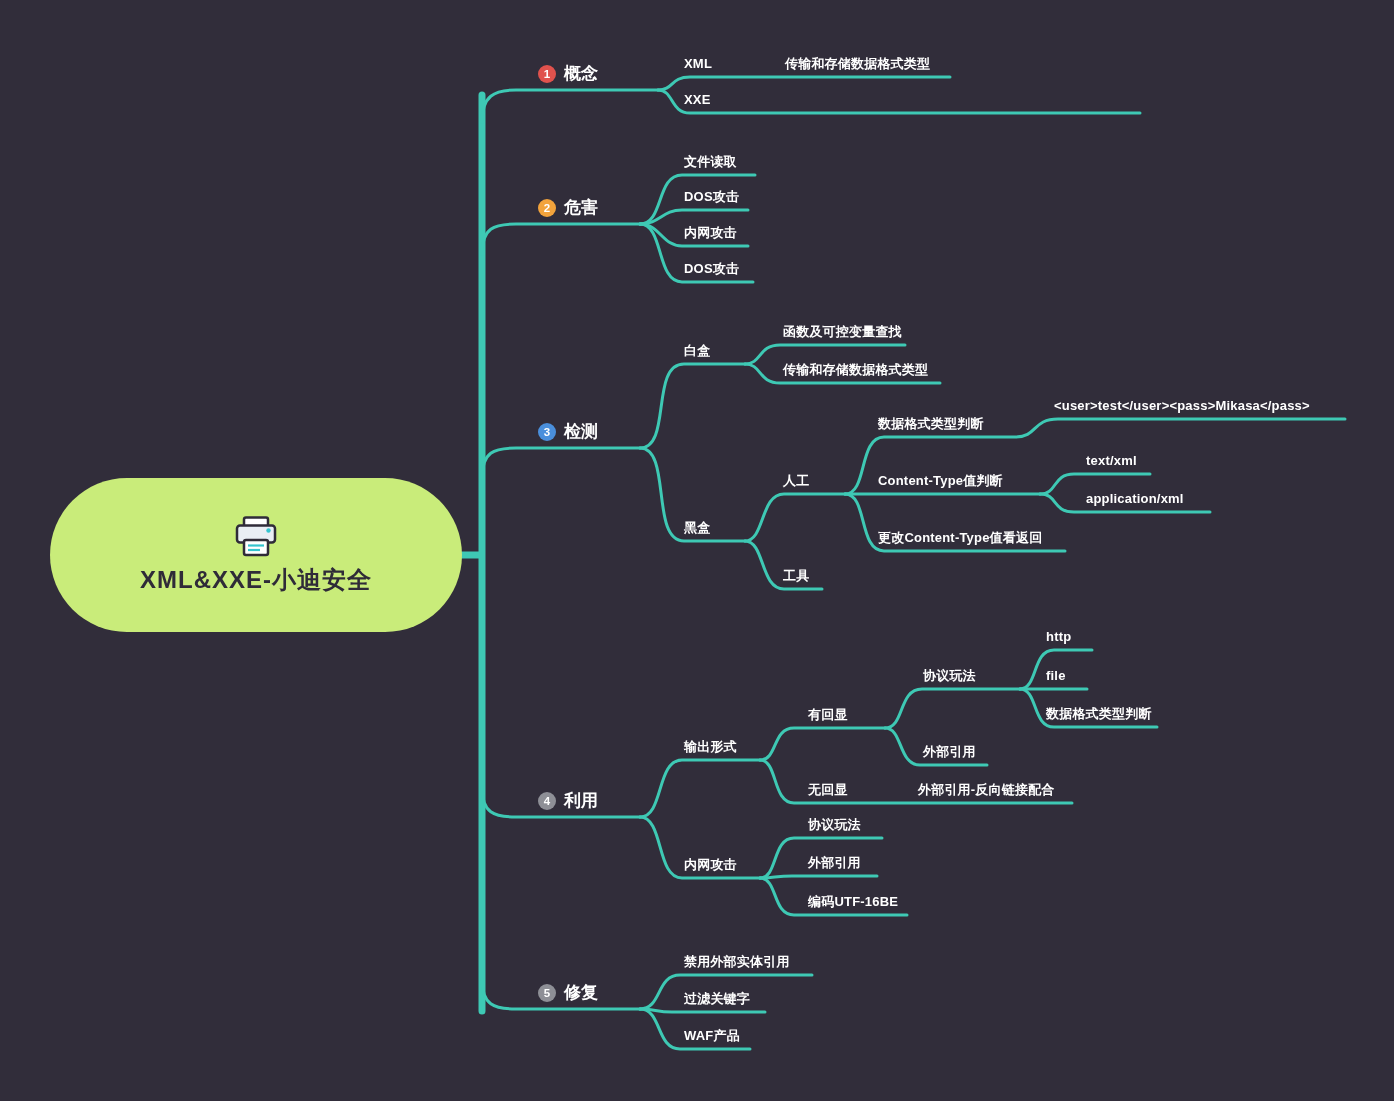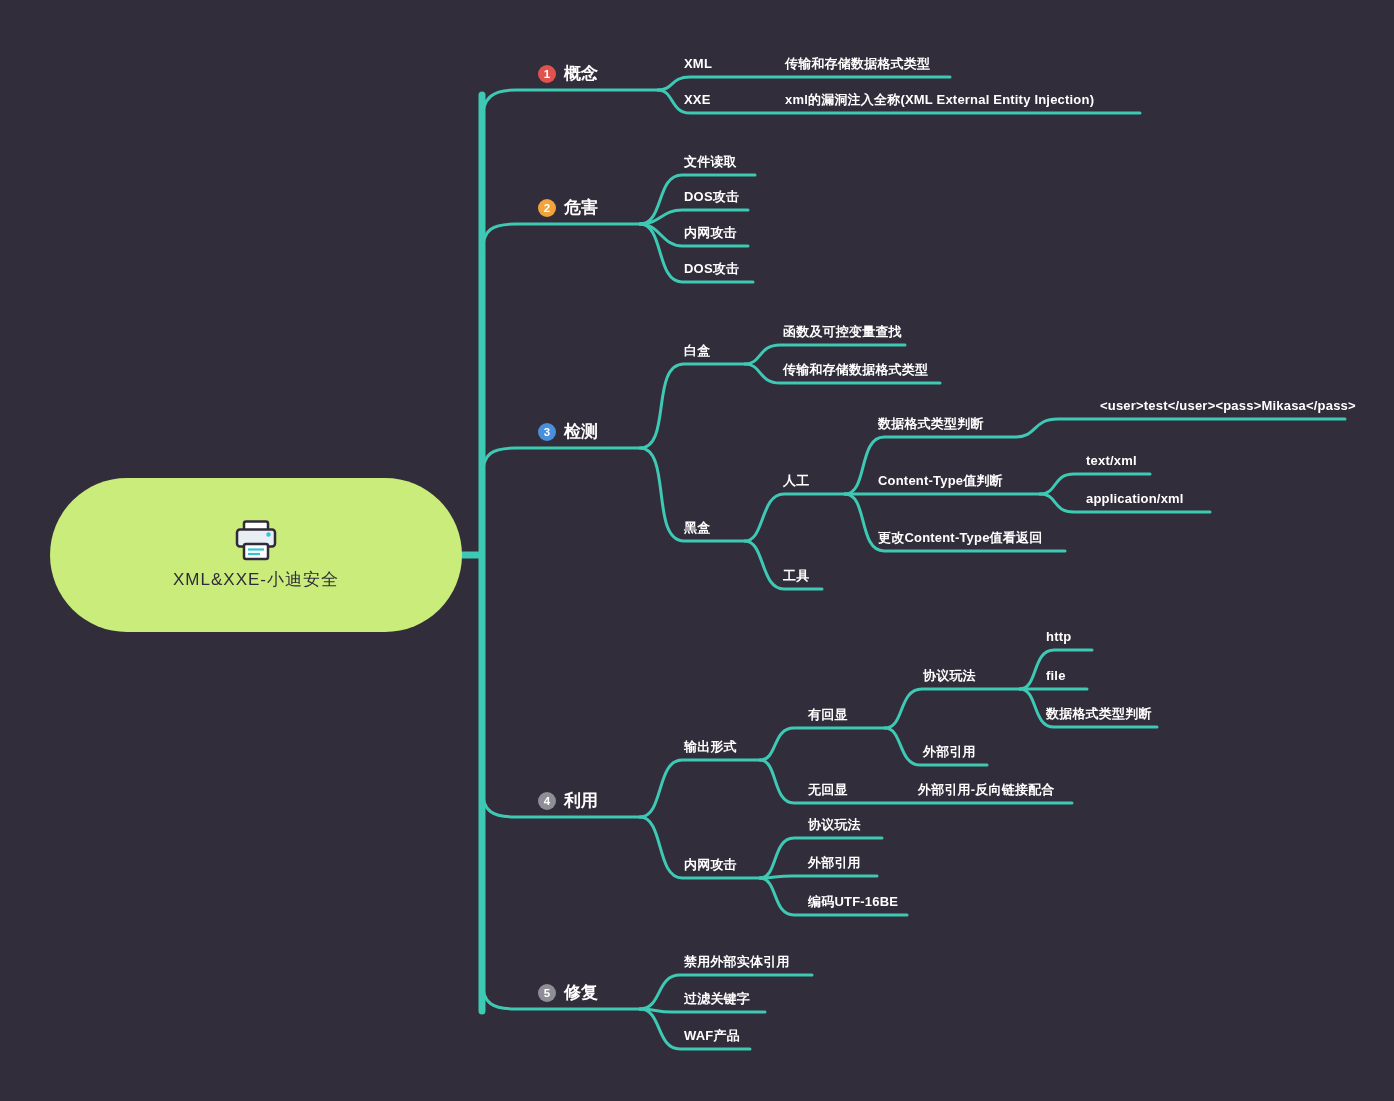--- a/index.html
+++ b/index.html
@@ -72,22 +72,22 @@
     border-radius:80px;
     background:var(--root-fill);
     display:flex;
     flex-direction:column;
     align-items:center;
     justify-content:center;
     gap:5px;
   }
   .root-label{
     color:var(--root-text);
-    font-size:17px;
-    font-weight:400;
+    font-size:24px;
+    font-weight:700;
     letter-spacing:1px;
     text-align:center;
   }
 </style>
 </head>
 <body>
 
 <div class="canvas">
 
   <svg class="connector-layer" viewBox="0 0 1394 1101">
@@ -167,34 +167,33 @@
     <span class="topic-label">利用</span>
   </div>
   <div class="topic" style="left:538px;top:982px">
     <span class="badge" style="background: rgb(142, 143, 150);">5</span>
     <span class="topic-label">修复</span>
   </div>
 
   <div class="node" style="left:684px;top:55px">XML</div>
   <div class="node" style="left:785px;top:55px">传输和存储数据格式类型</div>
   <div class="node" style="left:684px;top:91px">XXE</div>
-  <div class="node" style="left:785px;top:91px">xml的漏洞注入全称(XML External Entity Injection)</div>
 
   <div class="node" style="left:684px;top:153px">文件读取</div>
   <div class="node" style="left:684px;top:188px">DOS攻击</div>
   <div class="node" style="left:684px;top:224px">内网攻击</div>
   <div class="node" style="left:684px;top:260px">DOS攻击</div>
 
   <div class="node" style="left:684px;top:342px">白盒</div>
   <div class="node" style="left:783px;top:323px">函数及可控变量查找</div>
   <div class="node" style="left:783px;top:361px">传输和存储数据格式类型</div>
   <div class="node" style="left:684px;top:519px">黑盒</div>
   <div class="node" style="left:783px;top:472px">人工</div>
   <div class="node" style="left:878px;top:415px">数据格式类型判断</div>
-  <div class="node" style="left:1100px;top:397px">&lt;user&gt;test&lt;/user&gt;&lt;pass&gt;Mikasa&lt;/pass&gt;</div>
+  <div class="node" style="left:1054px;top:397px">&lt;user&gt;test&lt;/user&gt;&lt;pass&gt;Mikasa&lt;/pass&gt;</div>
   <div class="node" style="left:878px;top:472px">Content-Type值判断</div>
   <div class="node" style="left:1086px;top:452px">text/xml</div>
   <div class="node" style="left:1086px;top:490px">application/xml</div>
   <div class="node" style="left:878px;top:529px">更改Content-Type值看返回</div>
   <div class="node" style="left:783px;top:567px">工具</div>
 
   <div class="node" style="left:684px;top:738px">输出形式</div>
   <div class="node" style="left:808px;top:706px">有回显</div>
   <div class="node" style="left:923px;top:667px">协议玩法</div>
   <div class="node" style="left:1046px;top:628px">http</div>

